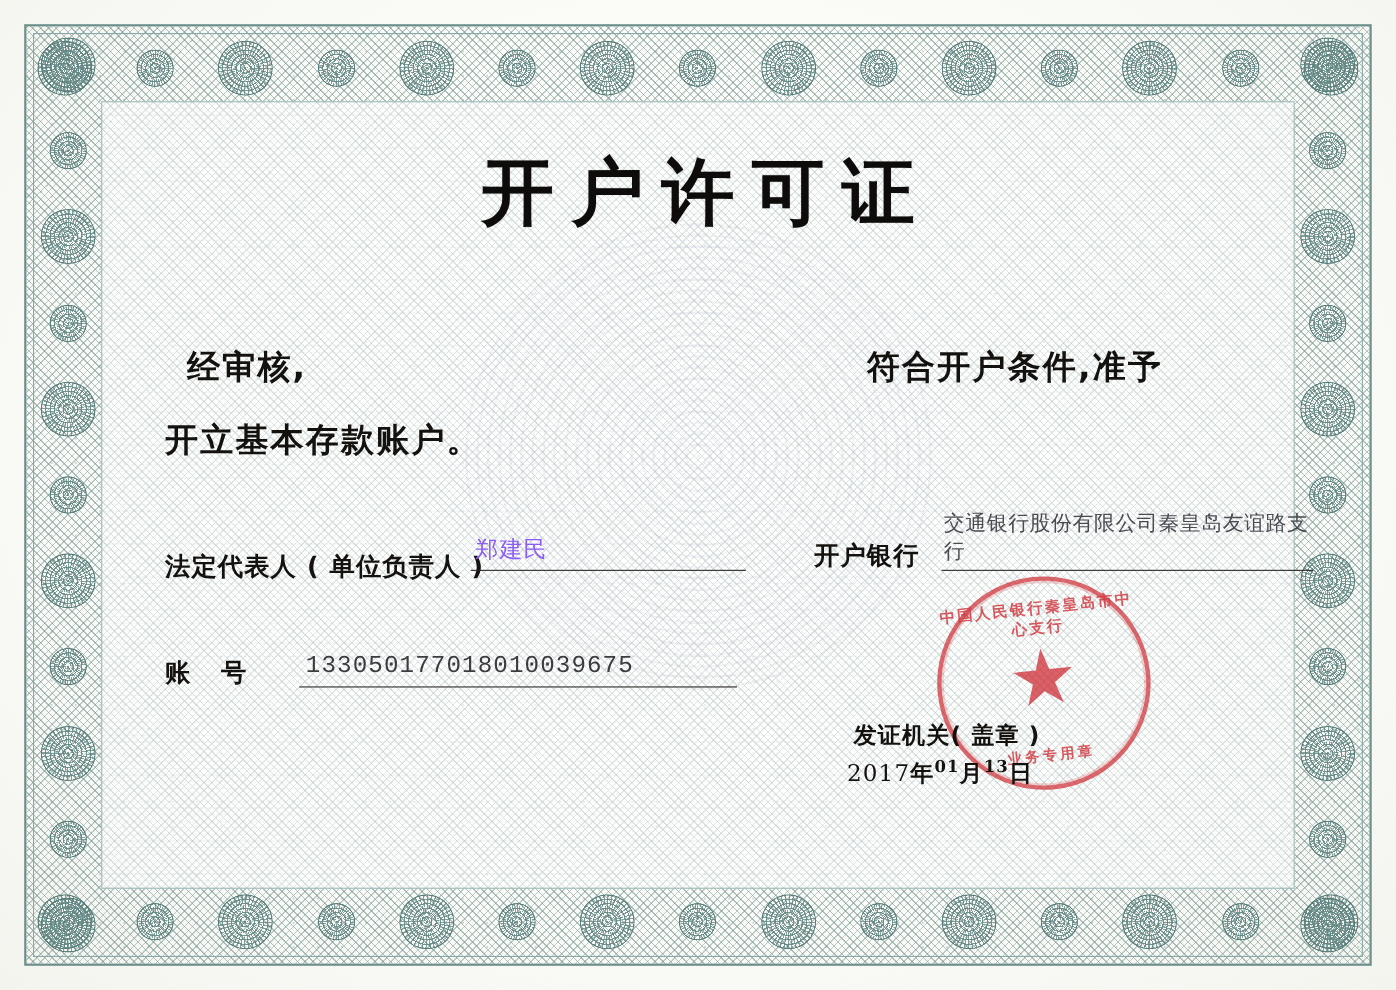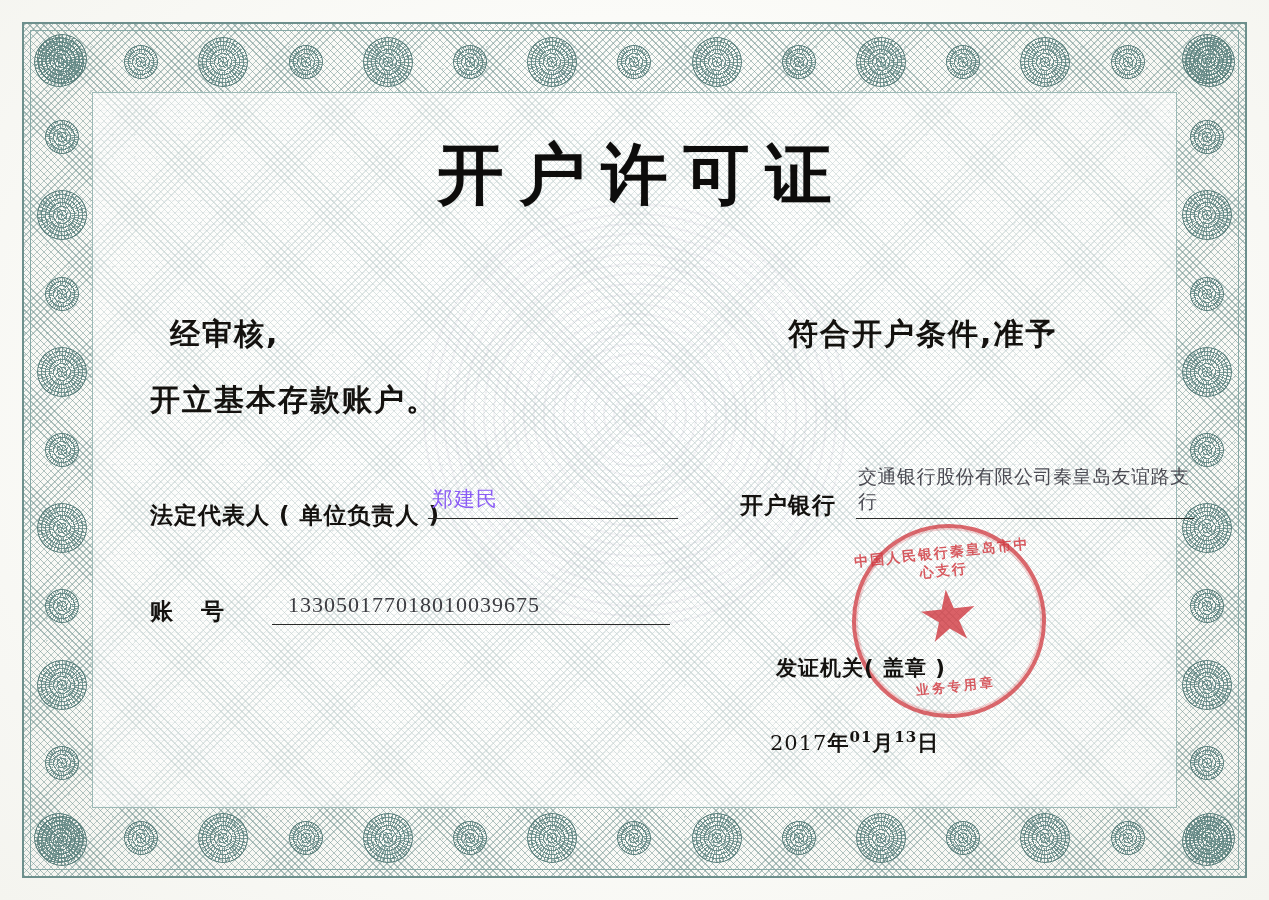--- a/index.html
+++ b/index.html
@@ -304,41 +304,41 @@
   }
   .blank-account {
     position: absolute;
     left: 122px; top: 0px;
     width: 398px;
     height: 50px;
     border-bottom: 1.5px solid #2a2a28;
   }
   .blank-account .fill {
     position: absolute;
-    left: 16px; bottom: 6px;
+    left: 6px; bottom: 6px;
     font-size: 22px;
-    font-family: Liberation Serif, serif;
+    font-family: Liberation Mono, monospace;
     color: #3b3b40;
     letter-spacing: 1px;
     white-space: nowrap;
   }
 
   
   .issuer-label {
     position: absolute;
     left: 684px; top: 562px;
     font-size: 21px;
     font-weight: bold;
     letter-spacing: 1px;
     white-space: nowrap;
     text-align: center;
   }
   .issue-date {
     position: absolute;
-    left: 678px; top: 636px;
+    left: 678px; top: 596px;
     font-size: 21px;
     font-weight: bold;
     white-space: nowrap;
     letter-spacing: 1px;
     text-align: right;
   }
   .issue-date .num {
     font-family: "DejaVu Serif", "Liberation Serif", serif;
     font-weight: normal;
   }

